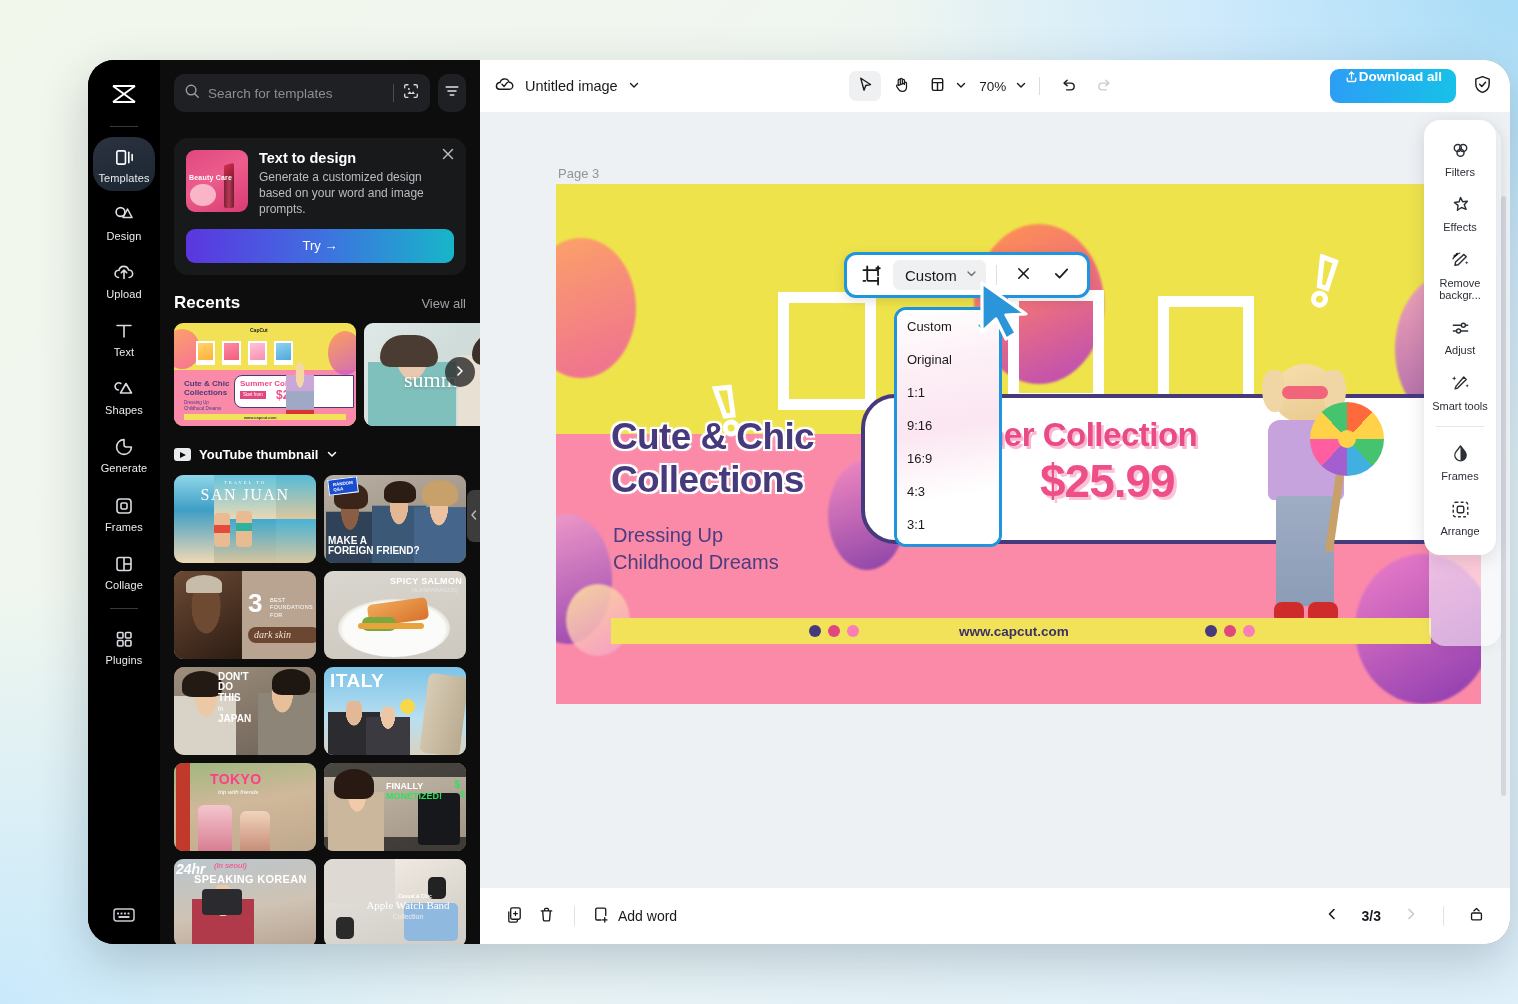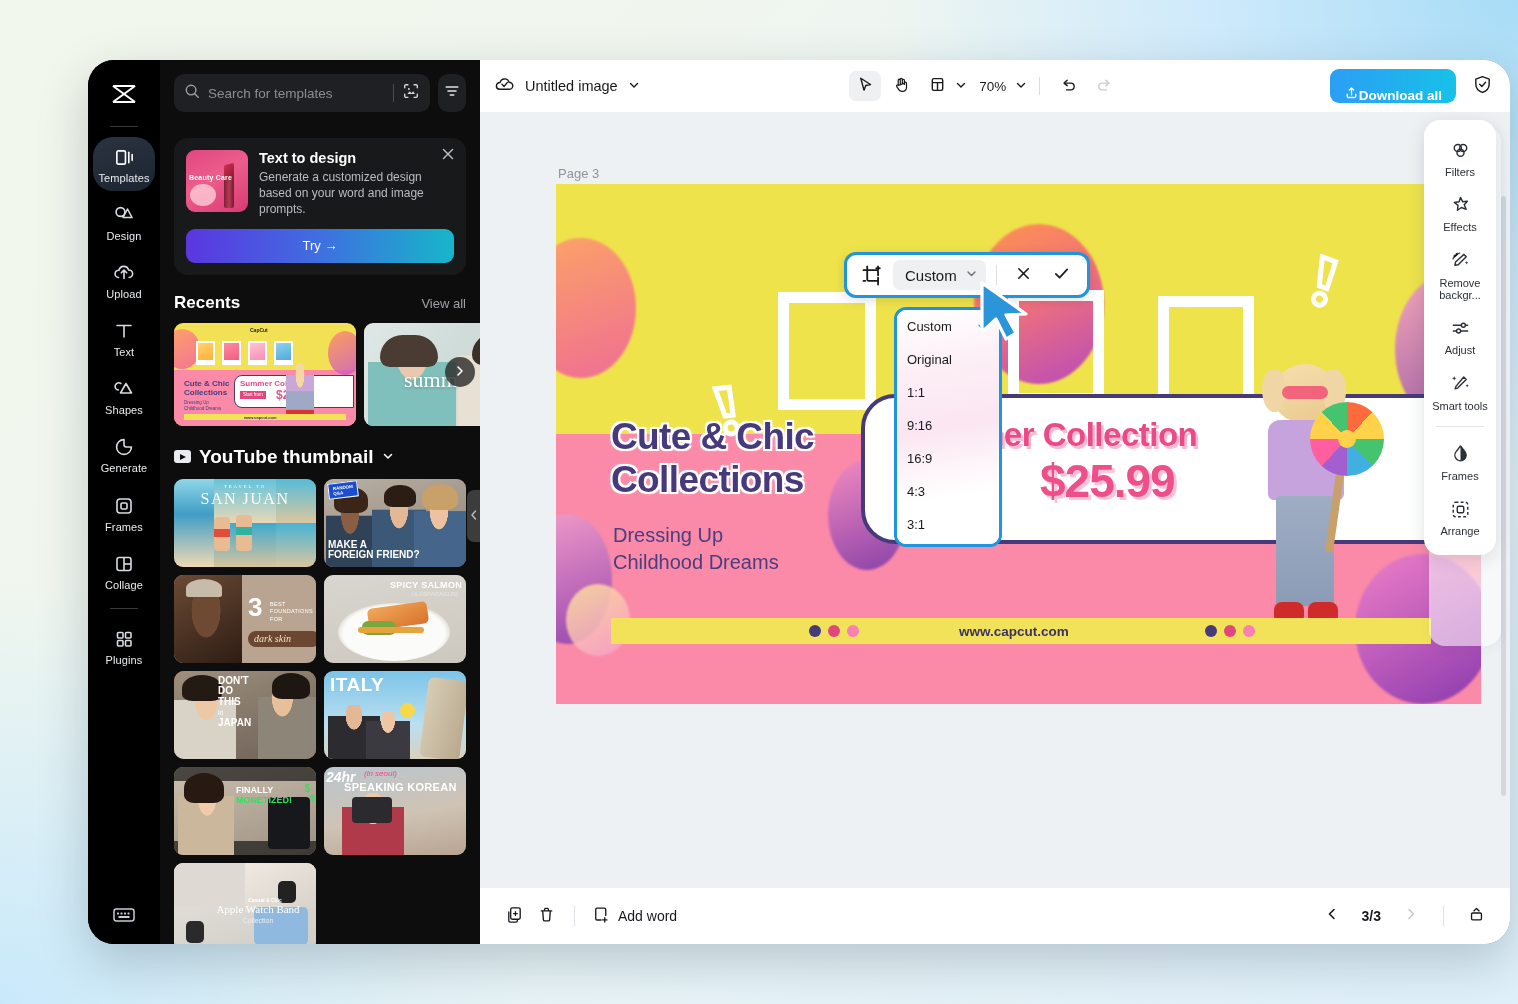--- a/index.html
+++ b/index.html
@@ -101,21 +101,21 @@
   .sec-link { color: #9da1a8; font-size: 13px; cursor: pointer; }
   #recents-row { display: flex; gap: 8px; padding: 0 14px; position: relative; }
   .recent-card { width: 182px; height: 103px; border-radius: 9px; overflow: hidden; flex: 0 0 auto; position: relative; cursor: pointer;}
   #recent-next {
     position: absolute; right: 5px; top: 34px; width: 30px; height: 30px; border-radius: 50%;
     background: rgba(45,45,45,.82); display:flex; align-items:center; justify-content:center; cursor:pointer;
   }
   #yt-head { display:flex; align-items:center; gap:8px; padding: 20px 14px 11px; cursor:pointer;}
   #yt-head .yt-ico { width:17px; height:13px; background:#e9ecef; border-radius:3px; position:relative; }
   #yt-head .yt-ico:after{ content:""; position:absolute; left:6px; top:3.5px; border-left:6px solid #0d0d0d; border-top:3px solid transparent; border-bottom:3px solid transparent;}
-  #yt-head .t { color:#fff; font-size:19px; font-weight:bold; }
+  #yt-head .t { color:#fff; font-size:13px; font-weight:bold; }
   #thumb-grid { display: grid; grid-template-columns: 1fr 1fr; gap: 8px; padding: 0 14px 10px; }
   .tcard { height: 88px; border-radius: 9px; overflow: hidden; position: relative; cursor: pointer; background:#2a2a2a;}
   .tcard.sel { outline: 3px solid #ff5c26; outline-offset: -3px; border-radius: 10px;}
   #panel-collapse {
     position: absolute; right: -1px; top: 430px; width: 14px; height: 52px;
     background: #3c3c3c; border-radius: 7px 0 0 7px;
     display: flex; align-items: center; justify-content: center; cursor: pointer; z-index: 6;
   }
 
   
@@ -123,21 +123,21 @@
   #topbar { height: 52px; display: flex; align-items: center; padding: 0 14px; flex: 0 0 52px; background:#fff; }
   #doc-name { display: flex; align-items: center; gap: 10px; cursor: pointer; }
   #doc-name .t { font-size: 14.5px; color: #1a1a1a; }
   #tb-center { flex:1; display:flex; align-items:center; justify-content:center; gap: 4px; }
   .tb-btn { width: 32px; height: 30px; border-radius: 7px; display:flex; align-items:center; justify-content:center; cursor:pointer;}
   .tb-btn.on { background: #eef0f2; }
   .tb-chevgroup { display:flex; align-items:center; gap:2px; cursor:pointer; }
   #zoom-val { font-size: 13.5px; color:#1a1a1a; }
   .tb-sep { width:1px; height:18px; background:#d9dde1; margin: 0 8px; }
   #download-all {
-    height: 34px; border-radius: 9px; padding: 0 14px; display:flex; align-items:flex-end; 
+    height: 34px; border-radius: 9px; padding: 0 14px; display:flex; align-items:flex-start; 
     background: linear-gradient(90deg,#2c9ef5 0%, #17c1e8 100%); color:#fff; font-size:13.5px;
     font-weight: bold; cursor:pointer; margin-right: 12px;
   }
   #shield-btn { width:28px; height:28px; display:flex; align-items:center; justify-content:center; cursor:pointer;}
 
   #canvas-area { flex: 1; background: #eef1f4; position: relative; overflow: hidden; }
   #page-label { position: absolute; left: 78px; top: 54px; font-size: 13px; color: #8e949b; }
   #design-canvas {
     position: absolute; left: 76px; top: 72px; width: 925px; height: 520px;
     overflow: hidden; background: #f9c8d4;
@@ -533,20 +533,28 @@
 
       <div class="tcard">
         <div style="position:absolute;inset:0;background:linear-gradient(180deg,#7cc4e8 0%, #b9dff0 60%, #d8d2c0 100%);"></div>
         <div style="position:absolute;right:2px;top:8px;width:40px;height:80px;background:linear-gradient(100deg,#d9cdb6,#b8a98e);border-radius:6px;transform:rotate(7deg);"></div>
         <div style="position:absolute;left:4px;bottom:0;width:52px;height:54px;background:radial-gradient(ellipse at 50% 20%, #e3b896 0 22%, rgba(0,0,0,0) 23%), linear-gradient(180deg,rgba(0,0,0,0) 20%, #2c2c30 21%);border-radius:8px 8px 0 0;"></div>
         <div style="position:absolute;left:42px;bottom:0;width:44px;height:48px;background:radial-gradient(ellipse at 50% 20%, #efc6a4 0 22%, rgba(0,0,0,0) 23%), linear-gradient(180deg,rgba(0,0,0,0) 20%, #3a3a40 21%);border-radius:8px 8px 0 0;"></div>
         <div style="position:absolute;left:6px;top:3px;font-size:19px;font-weight:bold;color:#fff;letter-spacing:.5px;">ITALY</div>
         <div style="position:absolute;left:76px;top:32px;width:15px;height:15px;border-radius:50%;background:#f7d84a;"></div>
       </div>
 
+      <div class="tcard">
+        <div style="position:absolute;inset:0;background:linear-gradient(170deg,#9fb77e 0%, #d0b89a 45%, #bfa98d 100%);"></div>
+        <div style="position:absolute;left:2px;top:0;width:14px;height:88px;background:#c0392b;"></div>
+        <div style="position:absolute;left:24px;bottom:0;width:34px;height:46px;background:linear-gradient(180deg,#f4c6cd,#d87e93);border-radius:6px 6px 0 0;"></div>
+        <div style="position:absolute;left:66px;bottom:0;width:30px;height:40px;background:linear-gradient(180deg,#f1d3bd,#c78e79);border-radius:6px 6px 0 0;"></div>
+        <div style="position:absolute;left:36px;top:8px;font-size:14px;font-weight:bold;color:#ff3e8a;letter-spacing:.4px;">TOKYO</div>
+        <div style="position:absolute;left:44px;top:26px;font-size:6px;color:#fff;font-style:italic;">trip with friends</div>
+      </div>
 
       <div class="tcard">
         <div style="position:absolute;inset:0;background:linear-gradient(160deg,#cbbfae,#9d9182);"></div>
         <div style="position:absolute;left:0;top:0;right:0;height:14px;background:rgba(25,25,25,.72);"></div>
         <div style="position:absolute;left:0;bottom:0;right:0;height:14px;background:rgba(25,25,25,.72);"></div>
         <div style="position:absolute;left:4px;bottom:0;width:56px;height:74px;background:radial-gradient(ellipse at 52% 22%, #f1cba9 0 22%, rgba(0,0,0,0) 23%), linear-gradient(180deg,rgba(0,0,0,0) 20%, #cbb79b 21%);border-radius:8px 8px 0 0;"></div>
         <div style="position:absolute;left:10px;top:6px;width:40px;height:30px;background:#281a12;border-radius:50% 50% 26% 26%;"></div>
         <div style="position:absolute;right:6px;bottom:6px;width:42px;height:52px;background:#17181c;border-radius:4px;"></div>
         <div style="position:absolute;left:62px;top:18px;font-size:9px;font-weight:bold;color:#fff;">FINALLY</div>
         <div style="position:absolute;left:62px;top:28px;font-size:9px;font-weight:bold;color:#2ee35c;">MONETIZED!</div>

